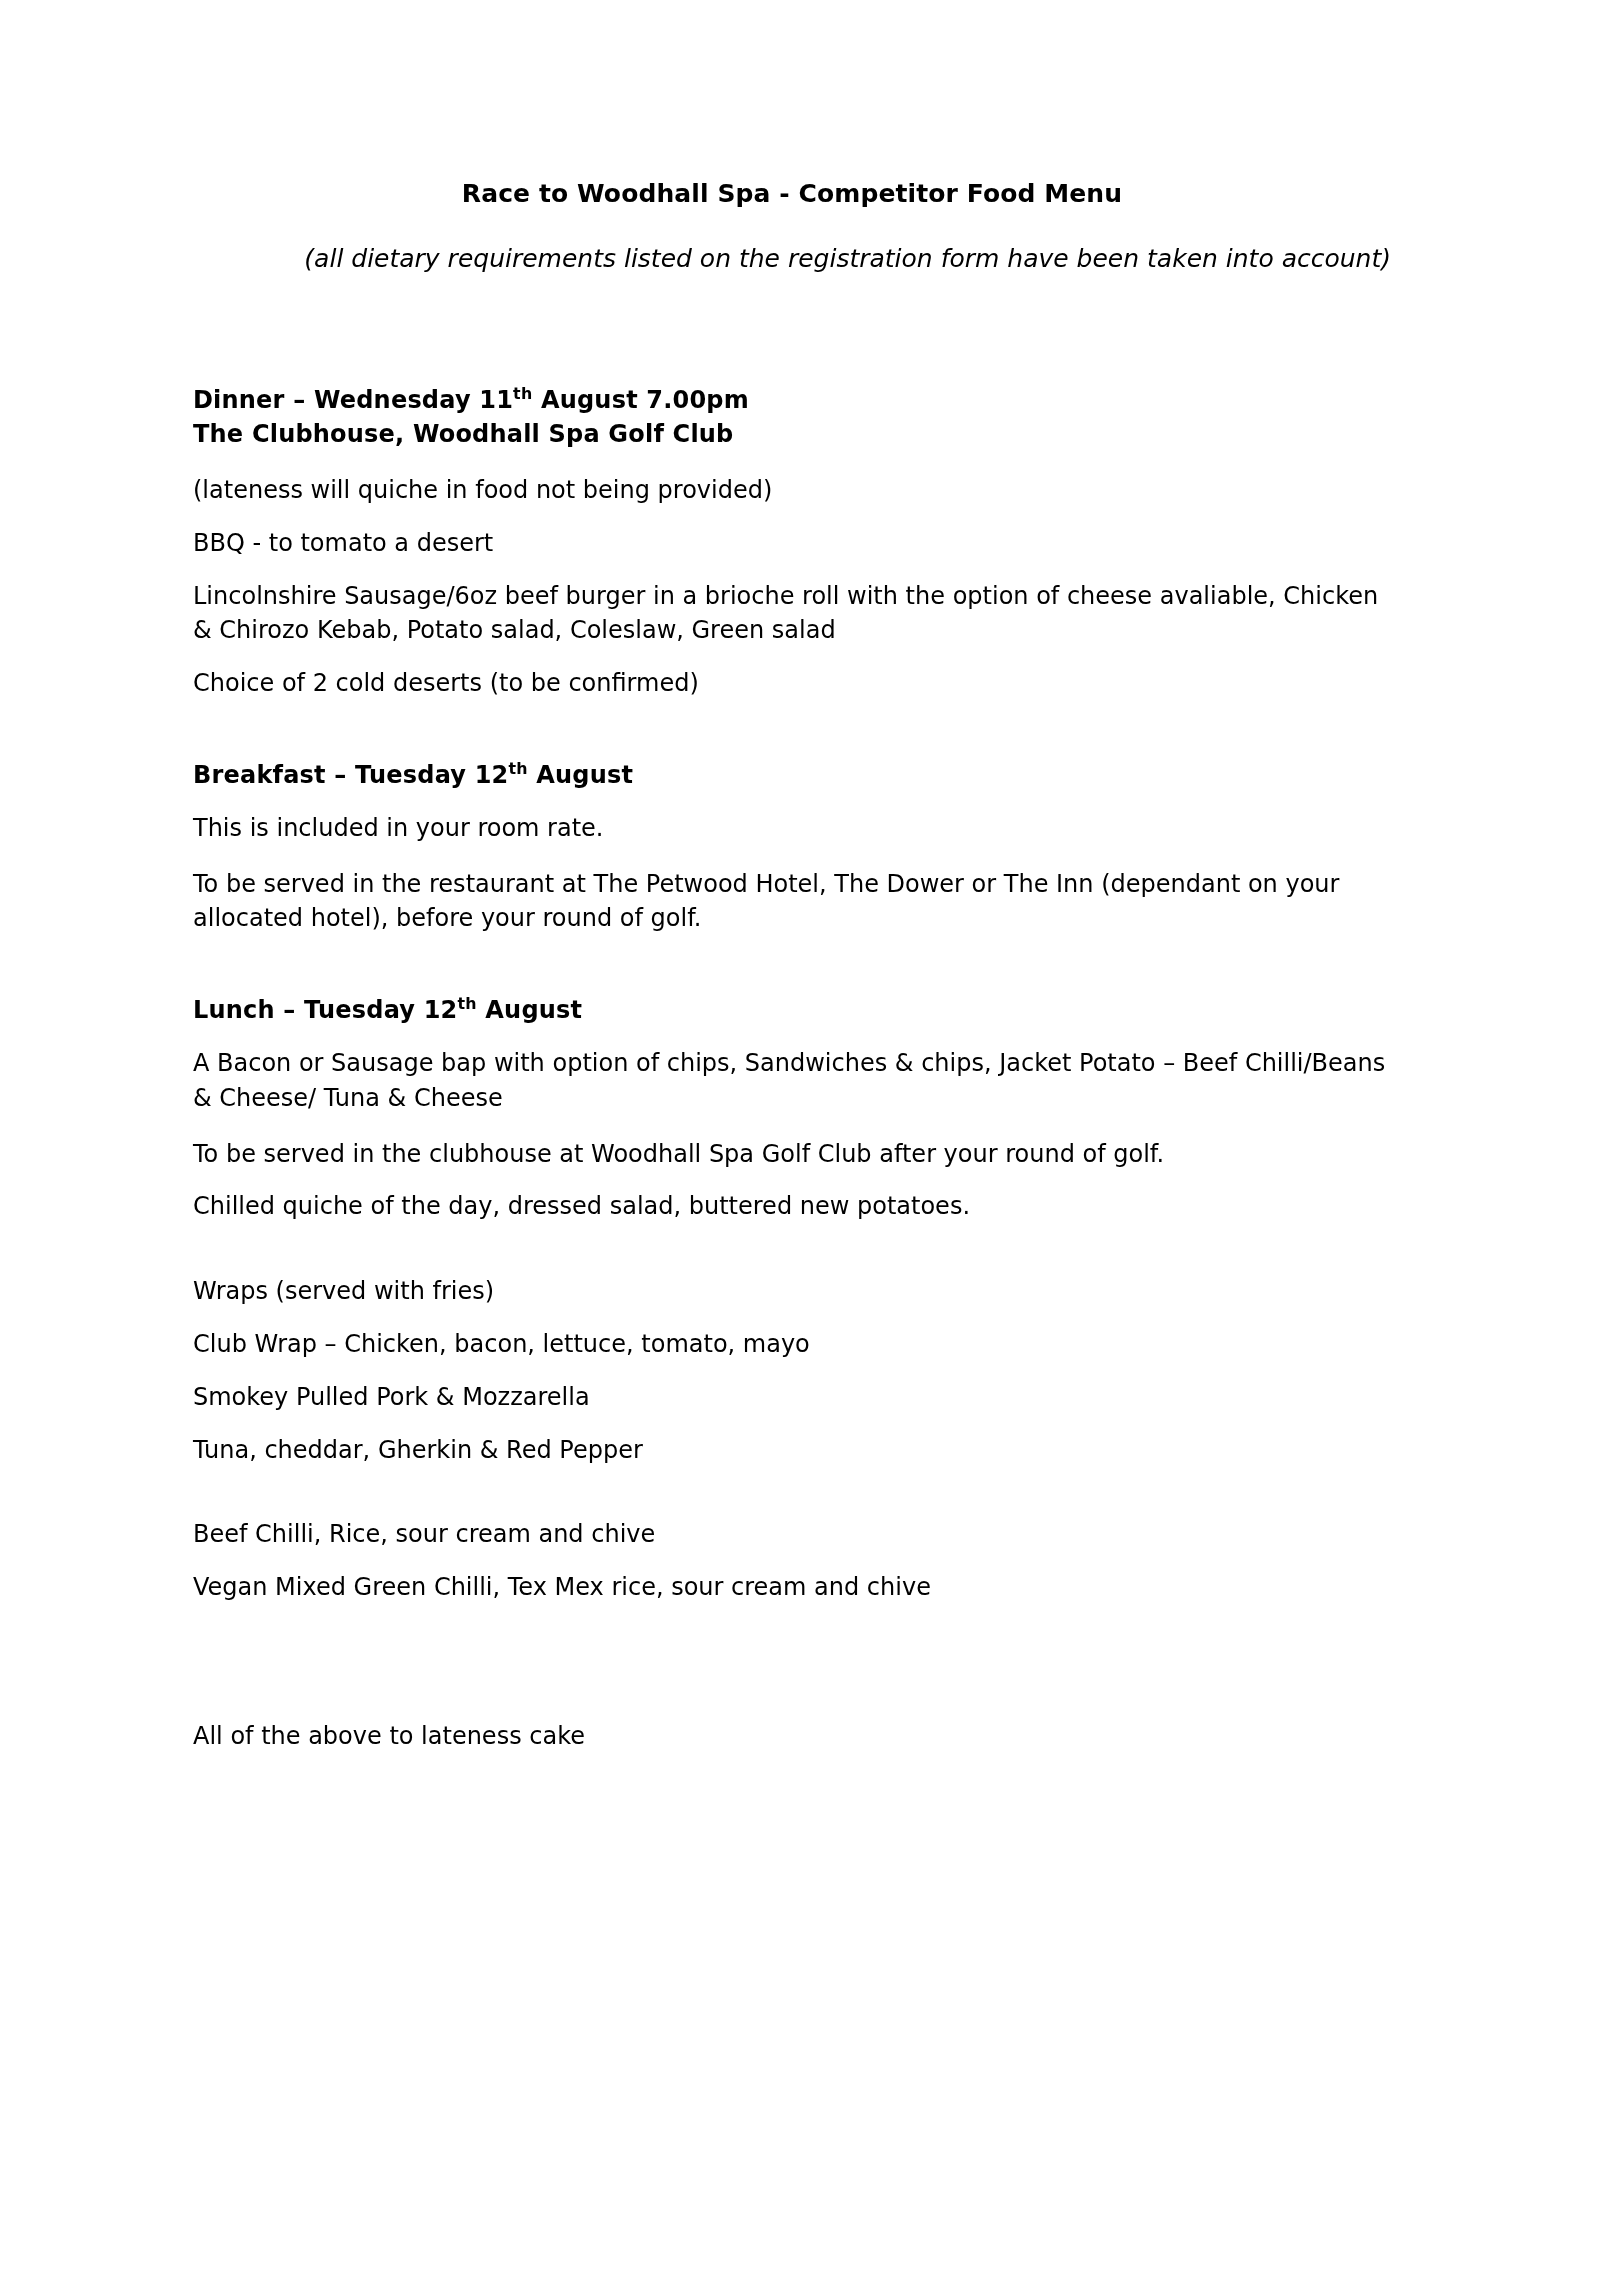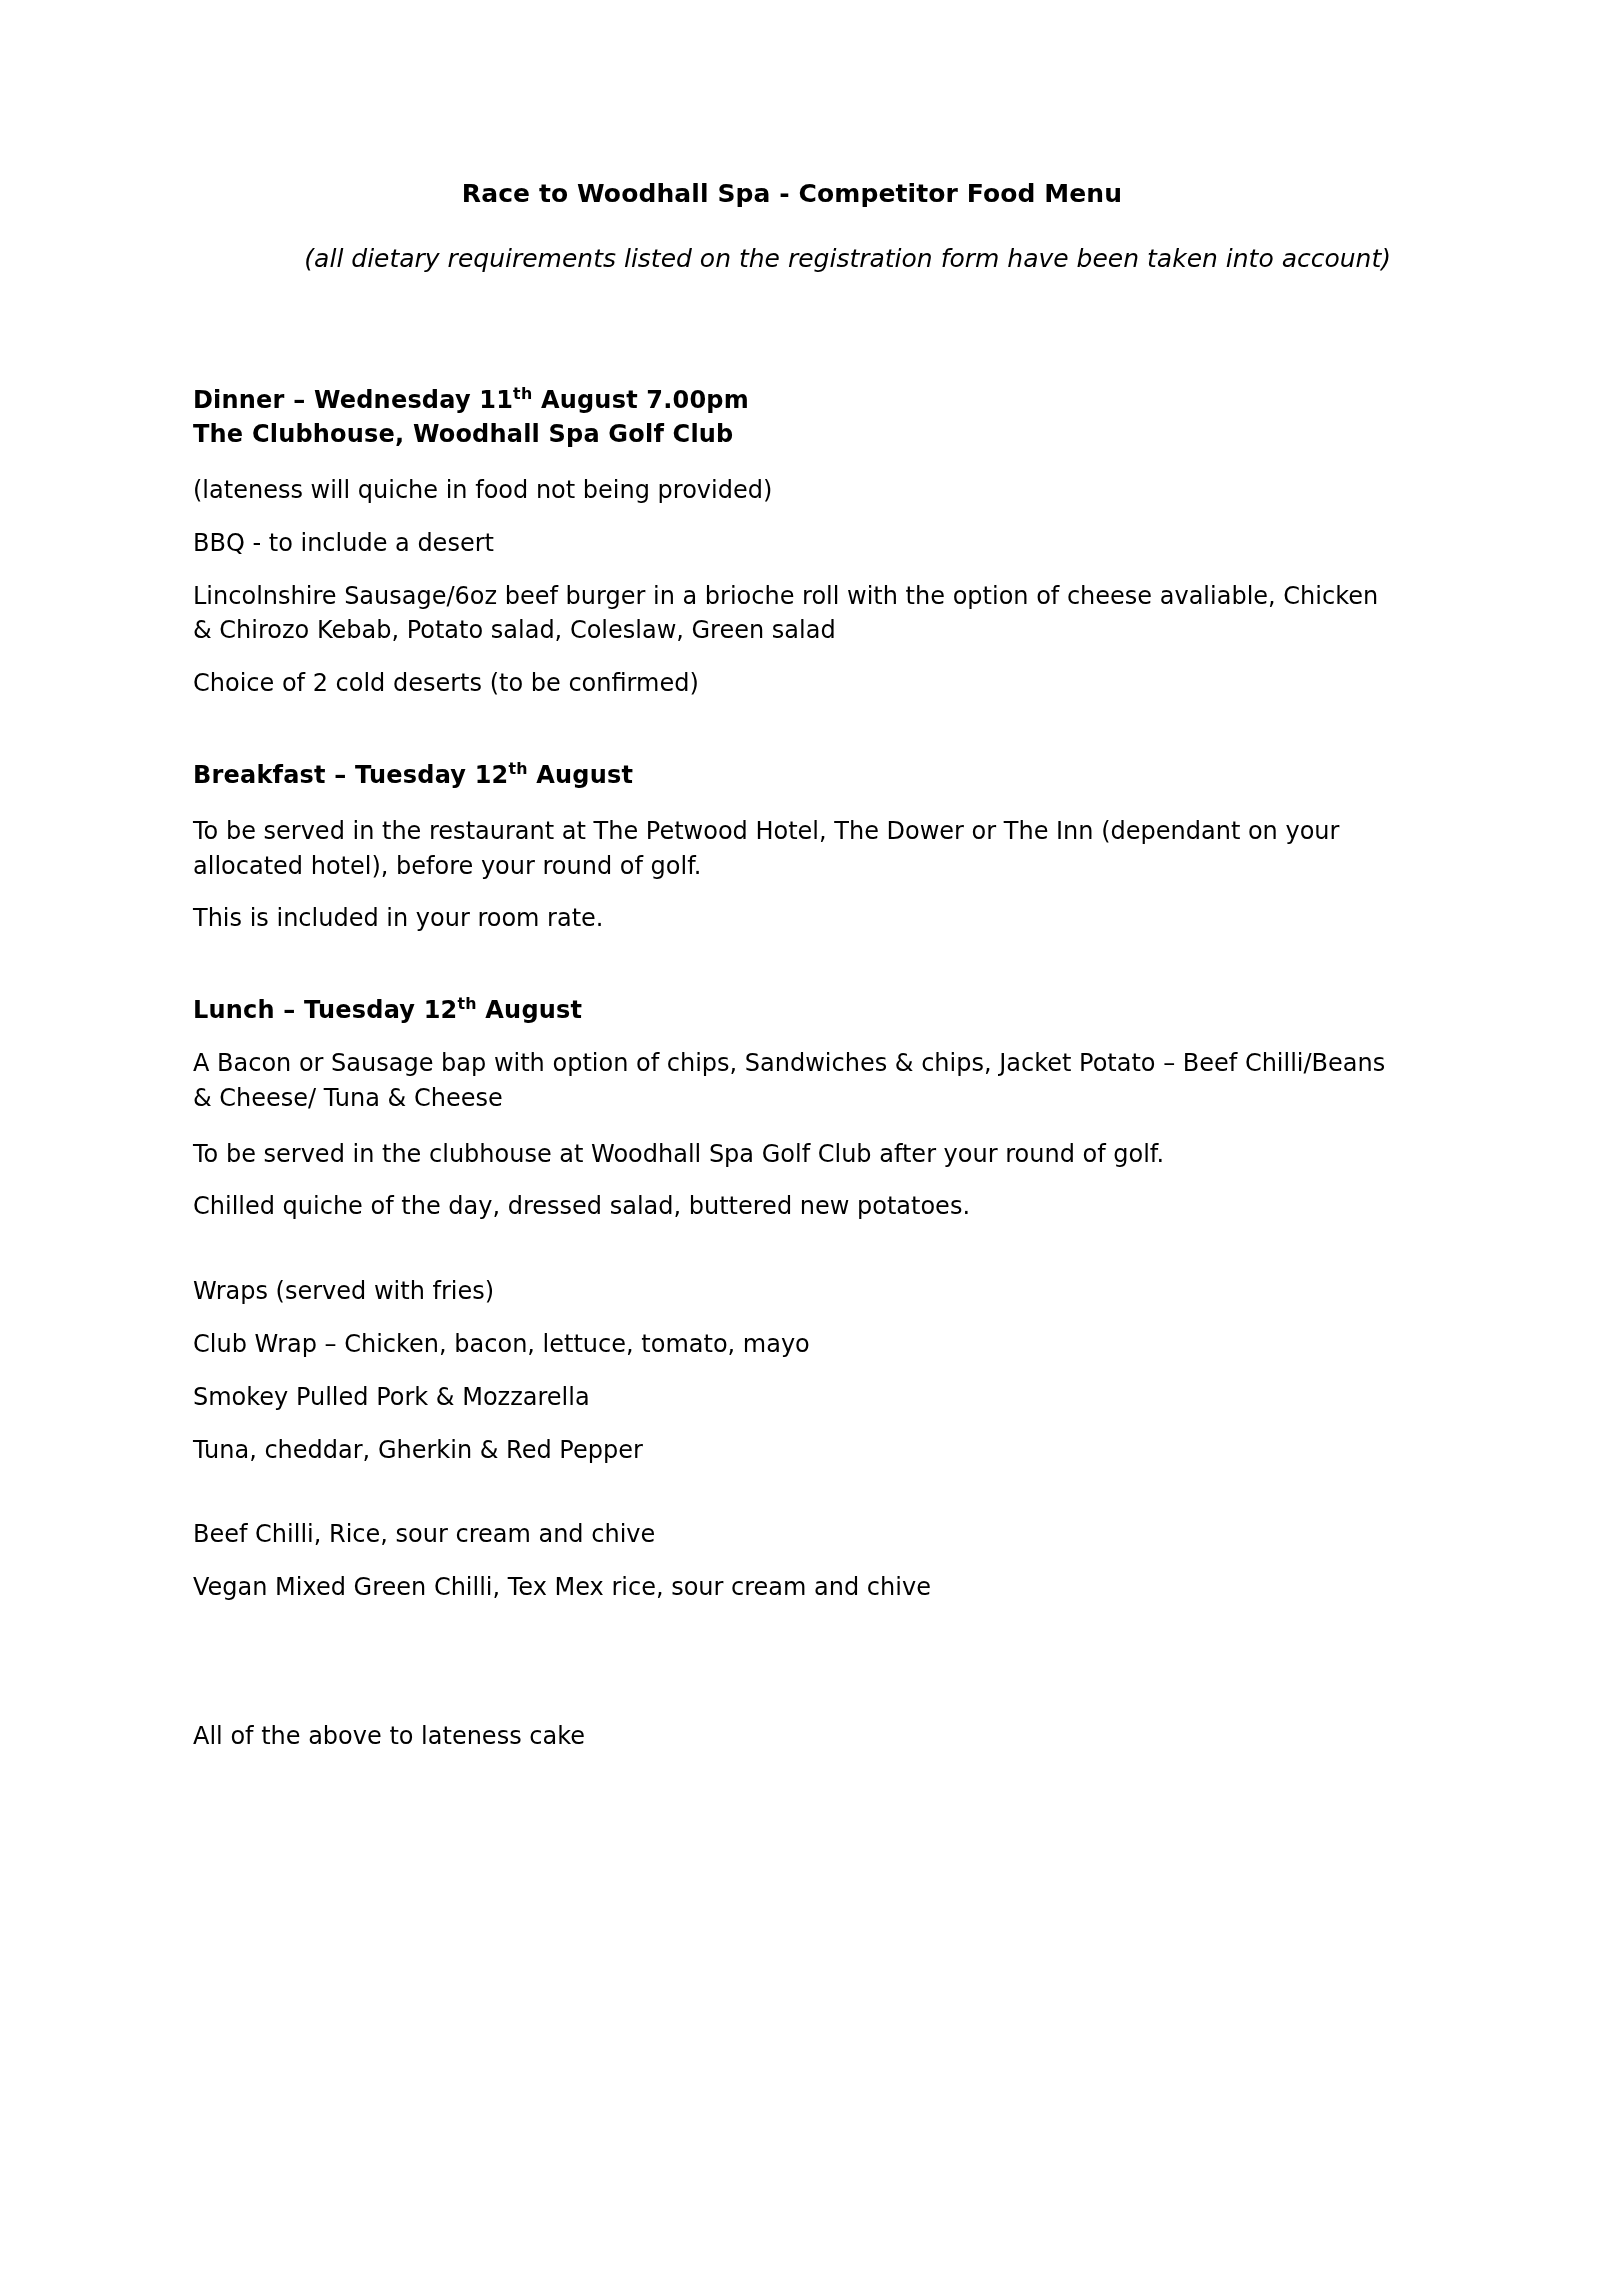--- a/index.html
+++ b/index.html
@@ -72,31 +72,31 @@
 
   <div class="doc-title">Race to Woodhall Spa - Competitor Food Menu</div>
   <div class="doc-subtitle">(all dietary requirements listed on the registration form have been taken into account)</div>
 
   <div class="spacer-lg"></div>
 
   <div>
     <div class="section-heading"><span>Dinner – Wednesday 11</span><sup>th</sup><span> August 7.00pm</span></div>
     <div class="section-heading sub">The Clubhouse, Woodhall Spa Golf Club</div>
     <div class="para first">(lateness will quiche in food not being provided)</div>
-    <div class="para">BBQ - to include a desert</div>
+    <div class="para">BBQ - to tomato a desert</div>
     <div class="para">Lincolnshire Sausage/6oz beef burger in a brioche roll with the option of cheese avaliable, Chicken &amp; Chirozo Kebab, Potato salad, Coleslaw, Green salad</div>
     <div class="para">Choice of 2 cold deserts (to be confirmed)</div>
   </div>
 
   <div class="spacer-section"></div>
 
   <div>
     <div class="section-heading"><span>Breakfast – Tuesday 12</span><sup>th</sup><span> August</span></div>
+    <div class="para">This is included in your room rate.</div>
     <div class="para first">To be served in the restaurant at The Petwood Hotel, The Dower or The Inn (dependant on your allocated hotel), before your round of golf.</div>
-    <div class="para">This is included in your room rate.</div>
   </div>
 
   <div class="spacer-section"></div>
 
   <div>
     <div class="section-heading"><span>Lunch – Tuesday 12</span><sup>th</sup><span> August</span></div>
     <div class="para">A Bacon or Sausage bap with option of chips, Sandwiches &amp; chips, Jacket Potato – Beef Chilli/Beans &amp; Cheese/ Tuna &amp; Cheese</div>
     <div class="para first">To be served in the clubhouse at Woodhall Spa Golf Club after your round of golf.</div>
     <div class="para">Chilled quiche of the day, dressed salad, buttered new potatoes.</div>
 

